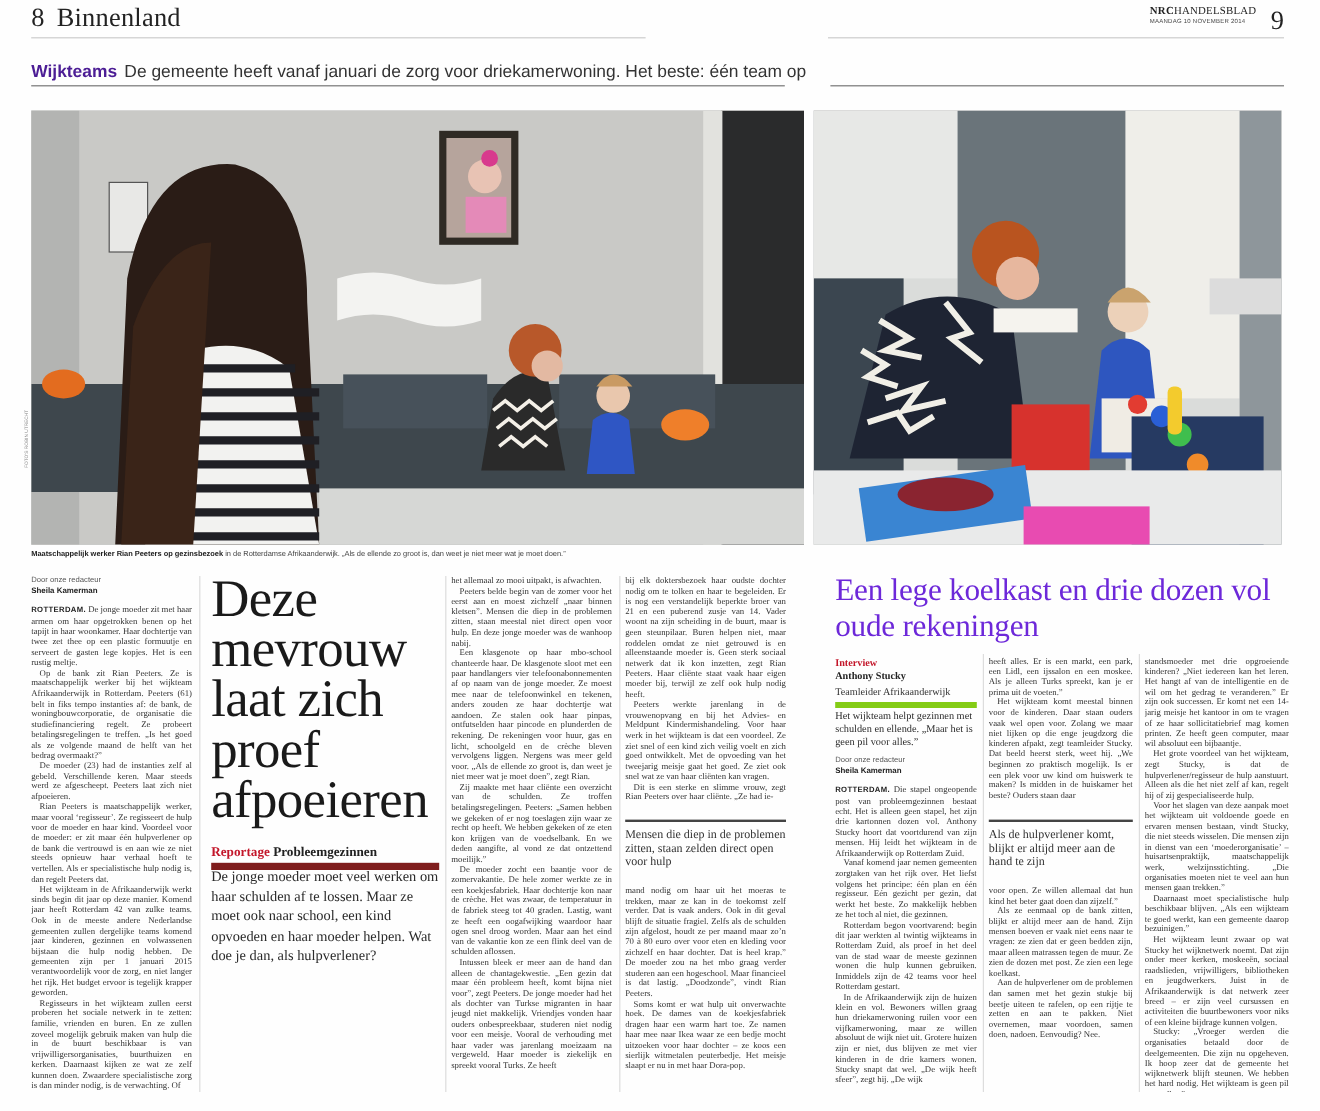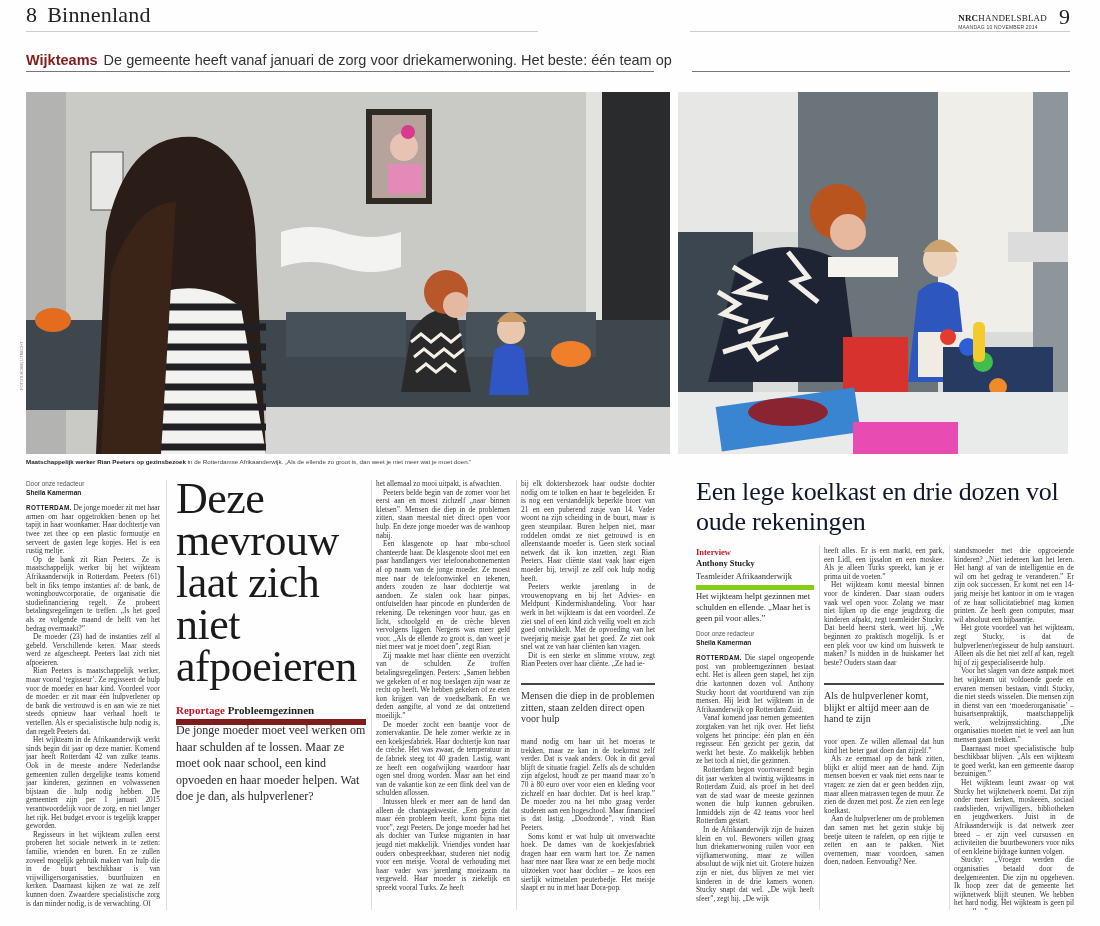--- a/index.html
+++ b/index.html
@@ -1,32 +1,32 @@
 <!DOCTYPE html>
 <html><head>
 <meta charset="utf-8">
 <style>
   * { box-sizing: border-box; margin: 0; padding: 0; }
   html, body { width: 1100px; height: 926px; background: #fefefe; overflow: hidden; }
   body { position: relative; font-family: "DejaVu Serif", serif; color: #222; }
 
   .folio-left { position: absolute; left: 26px; top: 2px; font-family: "Liberation Serif", serif; font-size: 22px; color: #222; letter-spacing: 0.2px; }
   .folio-left .num { margin-right: 10px; }
-  .folio-right { position: absolute; right: 30px; top: 4px; display: flex; align-items: flex-end; gap: 12px; }
+  .folio-right { position: absolute; right: 30px; top: 4px; display: flex; align-items: flex-start; gap: 12px; }
   .folio-right .brand { display: flex; flex-direction: column; align-items: flex-start; }
   .brand-name { font-family: "Liberation Serif", serif; font-size: 9px; letter-spacing: 0.2px; color: #222; }
   .brand-name b { font-weight: bold; }
   .brand-date { font-family: "Liberation Sans", sans-serif; font-size: 5px; color: #444; letter-spacing: 0.2px; margin-top: 1px; }
   .folio-right .num { font-family: "Liberation Serif", serif; font-size: 22px; color: #222; }
   .topline { position: absolute; top: 31px; height: 1px; background: #ccc; }
 
   .kicker-bar { position: absolute; top: 50px; left: 26px; width: 1044px; height: 22px; }
   .kicker-bar .rule { position: absolute; top: 21px; height: 1px; background: #777; }
   .kicker { position: absolute; top: 2px; font-family: "Liberation Sans", sans-serif; font-size: 14.5px; color: #333; white-space: nowrap; }
-  .kicker b { color: #7f1d1d; font-weight: bold; margin-right: 6px; }
+  .kicker b { color: #4c1d95; font-weight: bold; margin-right: 6px; }
 
   .photo { position: absolute; overflow: hidden; background: #bfc1c0; }
   .photo1 { left: 26px; top: 92px; width: 644px; height: 362px; }
   .photo2 { left: 678px; top: 92px; width: 390px; height: 362px; }
   .photo svg { width: 100%; height: 100%; display: block; }
   .credit { position: absolute; left: 19px; top: 390px; font-family: "Liberation Sans", sans-serif; font-size: 4px; color: #888; transform: rotate(-90deg); transform-origin: left top; white-space: nowrap; }
 
   .caption { position: absolute; left: 26px; top: 458px; font-family: "Liberation Sans", sans-serif; font-size: 6.2px; color: #444; white-space: nowrap; }
   .caption b { color: #222; }
 
@@ -36,21 +36,21 @@
   .byline-pre { font-family: "Liberation Sans", sans-serif; font-size: 6.4px; color: #555; text-align: left; }
   .byline { font-family: "Liberation Sans", sans-serif; font-size: 6.6px; font-weight: bold; color: #222; margin-bottom: 7px; text-align: left; }
   .dateline { font-family: "Liberation Sans", sans-serif; font-weight: bold; font-size: 6.4px; letter-spacing: 0.3px; color: #222; }
   .vrule { position: absolute; width: 1px; background: #ddd; }
 
   .headline1 { position: absolute; left: 176px; top: 478px; width: 200px; font-family: "Liberation Serif", serif; font-size: 44px; line-height: 42px; color: #1a1a1a; letter-spacing: -0.5px; }
   .genre1 { position: absolute; left: 176px; top: 704px; width: 190px; font-family: "Liberation Serif", serif; font-size: 11px; font-weight: bold; color: #222; padding-bottom: 3px; border-bottom: 6px solid #7f1d1d; white-space: nowrap; }
   .genre1 .red, .genre2 .red { color: #c3162a; }
   .intro1 { position: absolute; left: 176px; top: 722px; width: 192px; font-family: "Liberation Serif", serif; font-size: 12px; line-height: 16.5px; color: #2a2a2a; }
 
-  .headline2 { position: absolute; left: 696px; top: 477px; width: 380px; font-family: "Liberation Serif", serif; font-size: 26px; line-height: 30px; color: #0f172a; letter-spacing: -0.2px; }
+  .headline2 { position: absolute; left: 696px; top: 477px; width: 380px; font-family: "Liberation Serif", serif; font-size: 26px; line-height: 30px; color: #6d28d9; letter-spacing: -0.2px; }
   .genre2 { position: absolute; left: 696px; top: 547px; width: 118px; font-family: "Liberation Serif", serif; font-size: 8.5px; font-weight: bold; line-height: 11px; color: #222; }
   .role2 { position: absolute; left: 696px; top: 571px; width: 118px; font-family: "Liberation Serif", serif; font-size: 8.5px; color: #333; padding-bottom: 4px; border-bottom: 5px solid #84cc16; }
   .intro2 { position: absolute; left: 696px; top: 591px; width: 118px; font-family: "Liberation Serif", serif; font-size: 8.6px; line-height: 10.8px; color: #2a2a2a; }
 
   .pull { position: absolute; font-family: "Liberation Serif", serif; font-size: 10px; line-height: 11.5px; color: #333; border-top: 2px solid #444; padding-top: 5px; }
 </style>
 </head>
 <body>
 
 <div class="folio-left">
@@ -147,21 +147,21 @@
   <div class="byline">Sheila Kamerman</div>
   <p class="first"><span class="dateline">ROTTERDAM.</span> <span>De jonge moeder zit met haar armen om haar opgetrokken benen op het tapijt in haar woonkamer. Haar dochtertje van twee zet thee op een plastic formuutje en serveert de gasten lege kopjes. Het is een rustig meltje.</span></p>
   <p>Op de bank zit Rian Peeters. Ze is maatschappelijk werker bij het wijkteam Afrikaanderwijk in Rotterdam. Peeters (61) belt in fiks tempo instanties af: de bank, de woningbouwcorporatie, de organisatie die studiefinanciering regelt. Ze probeert betalingsregelingen te treffen. „Is het goed als ze volgende maand de helft van het bedrag overmaakt?”</p>
   <p>De moeder (23) had de instanties zelf al gebeld. Verschillende keren. Maar steeds werd ze afgescheept. Peeters laat zich niet afpoeieren.</p>
   <p>Rian Peeters is maatschappelijk werker, maar vooral ‘regisseur’. Ze regisseert de hulp voor de moeder en haar kind. Voordeel voor de moeder: er zit maar één hulpverlener op de bank die vertrouwd is en aan wie ze niet steeds opnieuw haar verhaal hoeft te vertellen. Als er specialistische hulp nodig is, dan regelt Peeters dat.</p>
   <p>Het wijkteam in de Afrikaanderwijk werkt sinds begin dit jaar op deze manier. Komend jaar heeft Rotterdam 42 van zulke teams. Ook in de meeste andere Nederlandse gemeenten zullen dergelijke teams komend jaar kinderen, gezinnen en volwassenen bijstaan die hulp nodig hebben. De gemeenten zijn per 1 januari 2015 verantwoordelijk voor de zorg, en niet langer het rijk. Het budget ervoor is tegelijk krapper geworden.</p>
   <p>Regisseurs in het wijkteam zullen eerst proberen het sociale netwerk in te zetten: familie, vrienden en buren. En ze zullen zoveel mogelijk gebruik maken van hulp die in de buurt beschikbaar is van vrijwilligersorganisaties, buurthuizen en kerken. Daarnaast kijken ze wat ze zelf kunnen doen. Zwaardere specialistische zorg is dan minder nodig, is de verwachting. Of</p>
 </div>
 <div class="vrule" style="left:166px;top:480px;height:430px"></div>
 
-<div class="headline1">Deze mevrouw laat zich niet afpoeieren</div>
+<div class="headline1">Deze mevrouw laat zich proef afpoeieren</div>
 <div class="genre1"><span class="red">Reportage</span> <span>Probleemgezinnen</span></div>
 <div class="intro1">De jonge moeder moet veel werken om haar schulden af te lossen. Maar ze moet ook naar school, een kind opvoeden en haar moeder helpen. Wat doe je dan, als hulpverlener?</div>
 
 <div class="vrule" style="left:371px;top:480px;height:430px"></div>
 <div class="col" style="left:376px;top:480px;width:134px;height:430px">
   <p class="first">het allemaal zo mooi uitpakt, is afwachten.</p>
   <p>Peeters belde begin van de zomer voor het eerst aan en moest zichzelf „naar binnen kletsen”. Mensen die diep in de problemen zitten, staan meestal niet direct open voor hulp. En deze jonge moeder was de wanhoop nabij.</p>
   <p>Een klasgenote op haar mbo-school chanteerde haar. De klasgenote sloot met een paar handlangers vier telefoonabonnementen af op naam van de jonge moeder. Ze moest mee naar de telefoonwinkel en tekenen, anders zouden ze haar dochtertje wat aandoen. Ze stalen ook haar pinpas, ontfutselden haar pincode en plunderden de rekening. De rekeningen voor huur, gas en licht, schoolgeld en de crèche bleven vervolgens liggen. Nergens was meer geld voor. „Als de ellende zo groot is, dan weet je niet meer wat je moet doen”, zegt Rian.</p>
   <p>Zij maakte met haar cliënte een overzicht van de schulden. Ze troffen betalingsregelingen. Peeters: „Samen hebben we gekeken of er nog toeslagen zijn waar ze recht op heeft. We hebben gekeken of ze eten kon krijgen van de voedselbank. En we deden aangifte, al vond ze dat ontzettend moeilijk.”</p>
   <p>De moeder zocht een baantje voor de zomervakantie. De hele zomer werkte ze in een koekjesfabriek. Haar dochtertje kon naar de crèche. Het was zwaar, de temperatuur in de fabriek steeg tot 40 graden. Lastig, want ze heeft een oogafwijking waardoor haar ogen snel droog worden. Maar aan het eind van de vakantie kon ze een flink deel van de schulden aflossen.</p>

